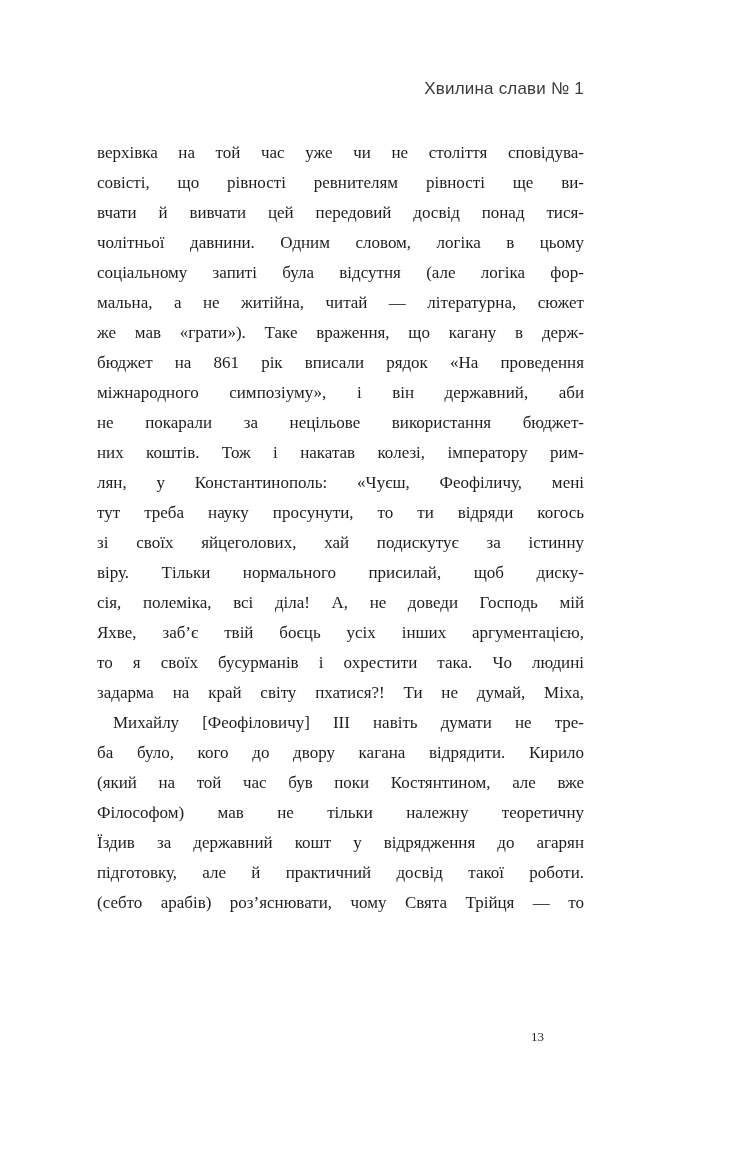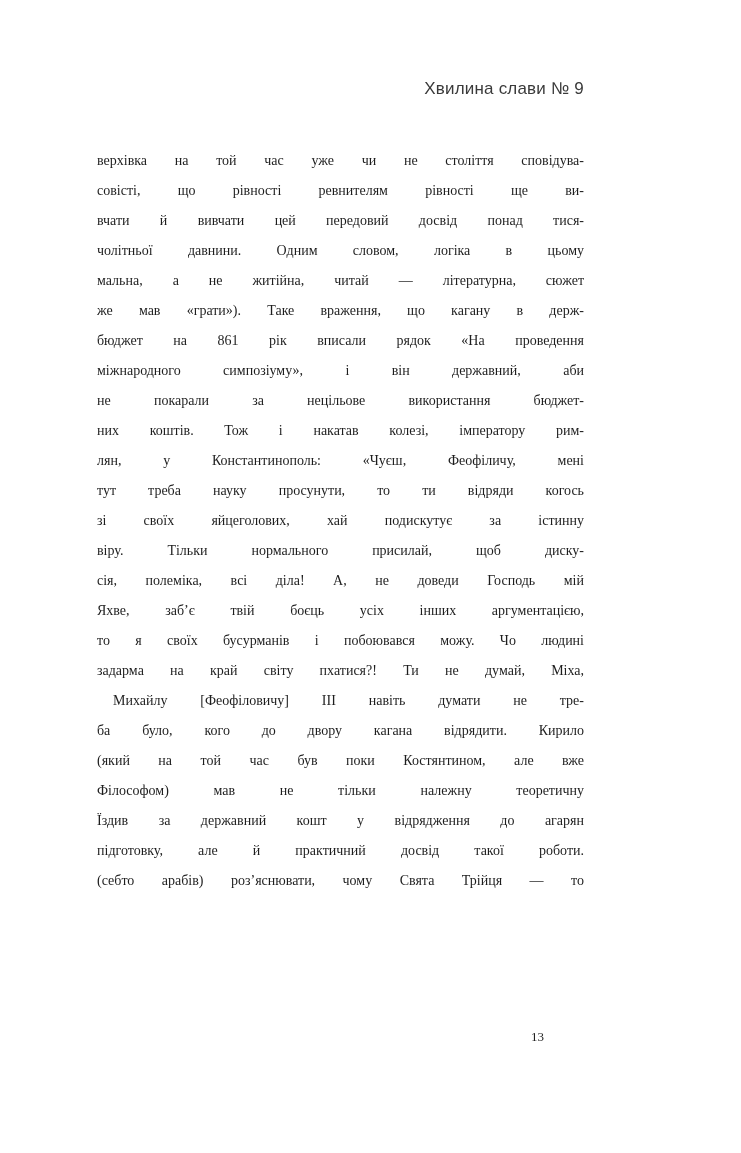--- a/index.html
+++ b/index.html
@@ -22,24 +22,24 @@
     left: 97px;
     width: 487px;
     text-align: right;
     font-family: "Liberation Sans", sans-serif;
     font-size: 17px;
     letter-spacing: 0.2px;
     color: var(--header-text, #3a3a3a);
   }
   .textblock {
     position: absolute;
-    top: 146px;
+    top: 138px;
     left: 97px;
     width: 487px;
-    font-size: 14px;
+    font-size: 17px;
     line-height: 30px;
   }
   .paragraph { margin: 0; }
   .line {
     text-align: justify;
     text-align-last: justify;
     text-justify: inter-word;
     height: 30px;
   }
   .line.flush {
@@ -54,42 +54,43 @@
     left: 531px;
     font-size: 13px;
     color: var(--body-text, #1e1e1e);
   }
 </style>
 </head>
 <body>
 
 <div class="page">
 
-  <div class="running-header">Хвилина слави № 9</div>
+  <div class="running-header">Хвилина слави № 1</div>
 
   <div class="textblock">
 
     <div class="paragraph">
       <div class="line">верхівка на той час уже чи не століття сповідува-</div>
       <div class="line">совісті, що рівності ревнителям рівності ще ви-</div>
       <div class="line">вчати й вивчати цей передовий досвід понад тися-</div>
       <div class="line">чолітньої давнини. Одним словом, логіка в цьому</div>
+      <div class="line">соціальному запиті була відсутня (але логіка фор-</div>
       <div class="line">мальна, а не житійна, читай — літературна, сюжет</div>
       <div class="line">же мав «грати»). Таке враження, що кагану в держ-</div>
       <div class="line">бюджет на 861 рік вписали рядок «На проведення</div>
       <div class="line">міжнародного симпозіуму», і він державний, аби</div>
       <div class="line">не покарали за нецільове використання бюджет-</div>
       <div class="line">них коштів. Тож і накатав колезі, імператору рим-</div>
       <div class="line">лян, у Константинополь: «Чуєш, Феофіличу, мені</div>
       <div class="line">тут треба науку просунути, то ти відряди когось</div>
       <div class="line">зі своїх яйцеголових, хай подискутує за істинну</div>
       <div class="line">віру. Тільки нормального присилай, щоб диску-</div>
       <div class="line">сія, полеміка, всі діла! А, не доведи Господь мій</div>
       <div class="line">Яхве, заб’є твій боєць усіх інших аргументацією,</div>
-      <div class="line">то я своїх бусурманів і побоювався можу. Чо людині</div>
+      <div class="line">то я своїх бусурманів і охрестити така. Чо людині</div>
       <div class="line">задарма на край світу пхатися?! Ти не думай, Міха,</div>
     </div>
 
     <div class="paragraph">
       <div class="line indent">Михайлу [Феофіловичу] III навіть думати не тре-</div>
       <div class="line">ба було, кого до двору кагана відрядити. Кирило</div>
       <div class="line">(який на той час був поки Костянтином, але вже</div>
       <div class="line">Філософом) мав не тільки належну теоретичну</div>
       <div class="line">Їздив за державний кошт у відрядження до агарян</div>
       <div class="line">підготовку, але й практичний досвід такої роботи.</div>

